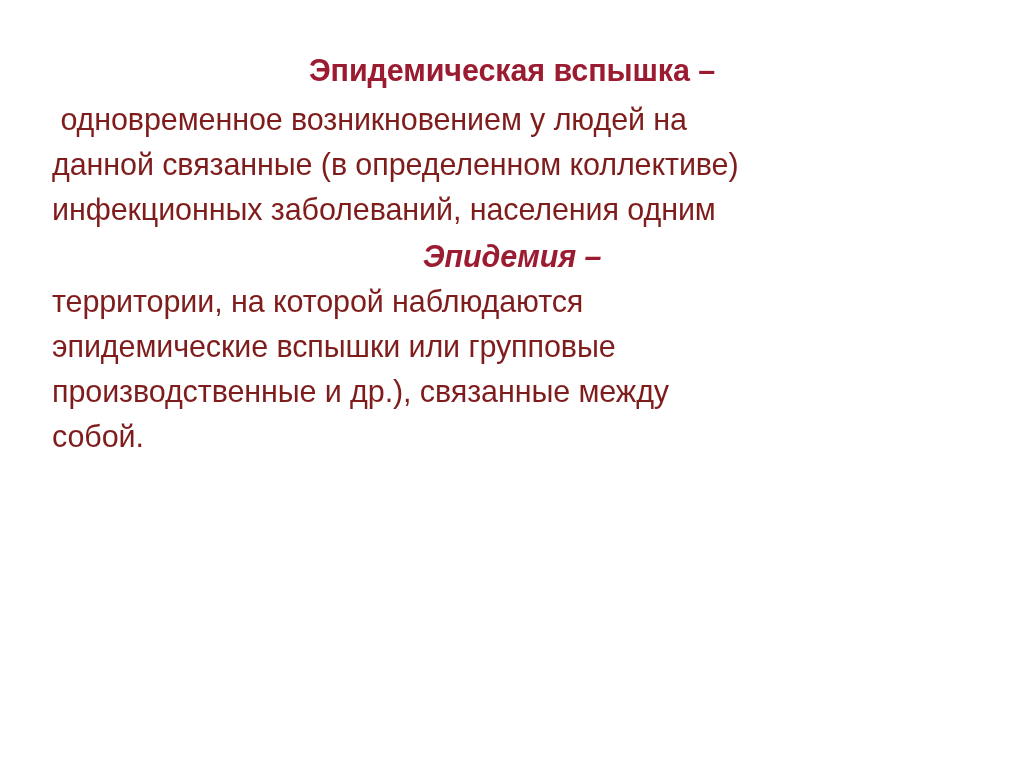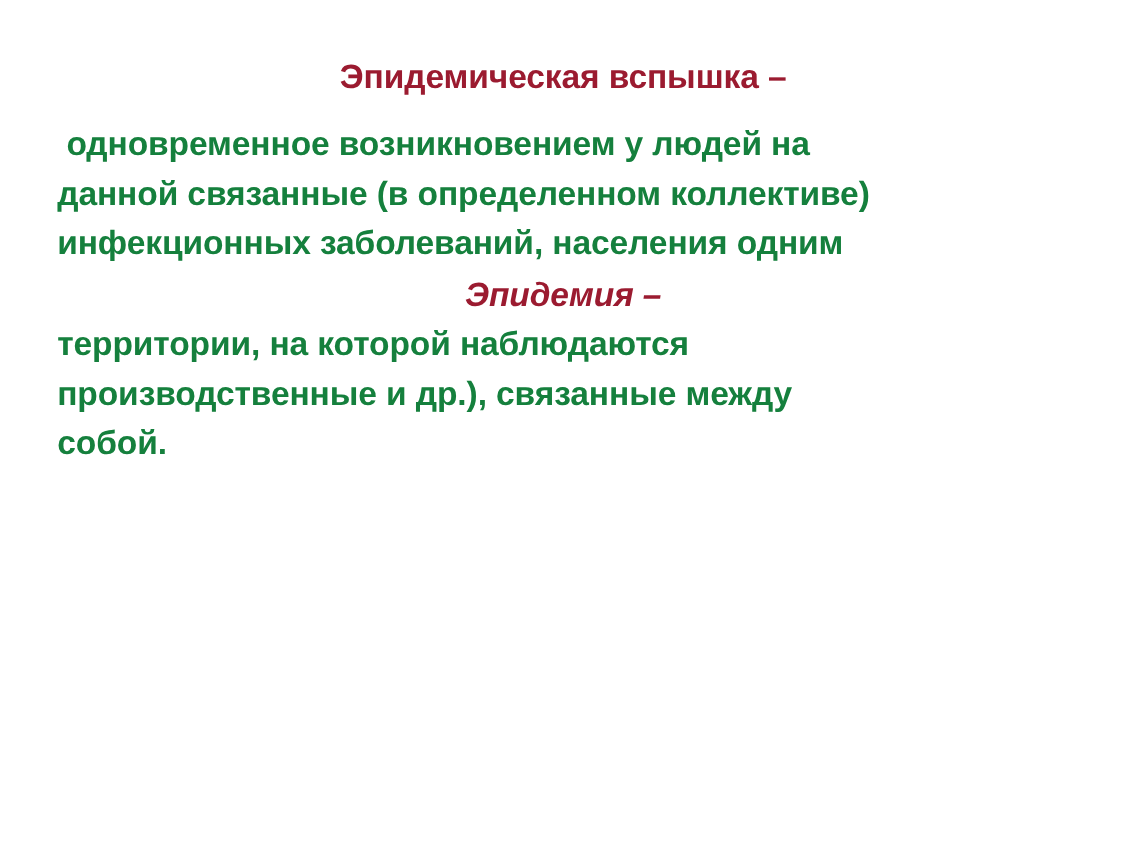--- a/index.html
+++ b/index.html
@@ -20,32 +20,32 @@
     box-sizing: border-box;
     padding: 48px 52px 0 52px;
     background: #ffffff;
   }
   .content {
     width: 100%;
   }
   .line {
     font-size: 30.5px;
     line-height: 45px;
-    font-weight: bold;
-    color: #15803d;
+    font-weight: normal;
+    color: #7f1d1d;
     white-space: pre-wrap;
     letter-spacing: -0.1px;
   }
   .heading {
     color: #9b1b30;
     text-align: center;
     font-weight: bold;
   }
   .heading-1 {
-    margin-bottom: 16px;
+    margin-bottom: 4px;
   }
   .body-line {
     text-align: left;
   }
   .heading-2 {
     margin-top: 2px;
     font-style: italic;
   }
 </style>
 </head>
@@ -62,20 +62,21 @@
 
     <div class="line body-line">инфекционных заболеваний, населения одним</div>
 
 
     <div class="line heading heading-2">Эпидемия –</div>
 
 
 
     <div class="line body-line">территории, на которой наблюдаются</div>
 
+    <div class="line body-line">эпидемические вспышки или групповые</div>
 
 
     <div class="line body-line">производственные и др.), связанные между</div>
 
     <div class="line body-line">собой.</div>
 
   </div>
 </div>
 
 </body></html>

